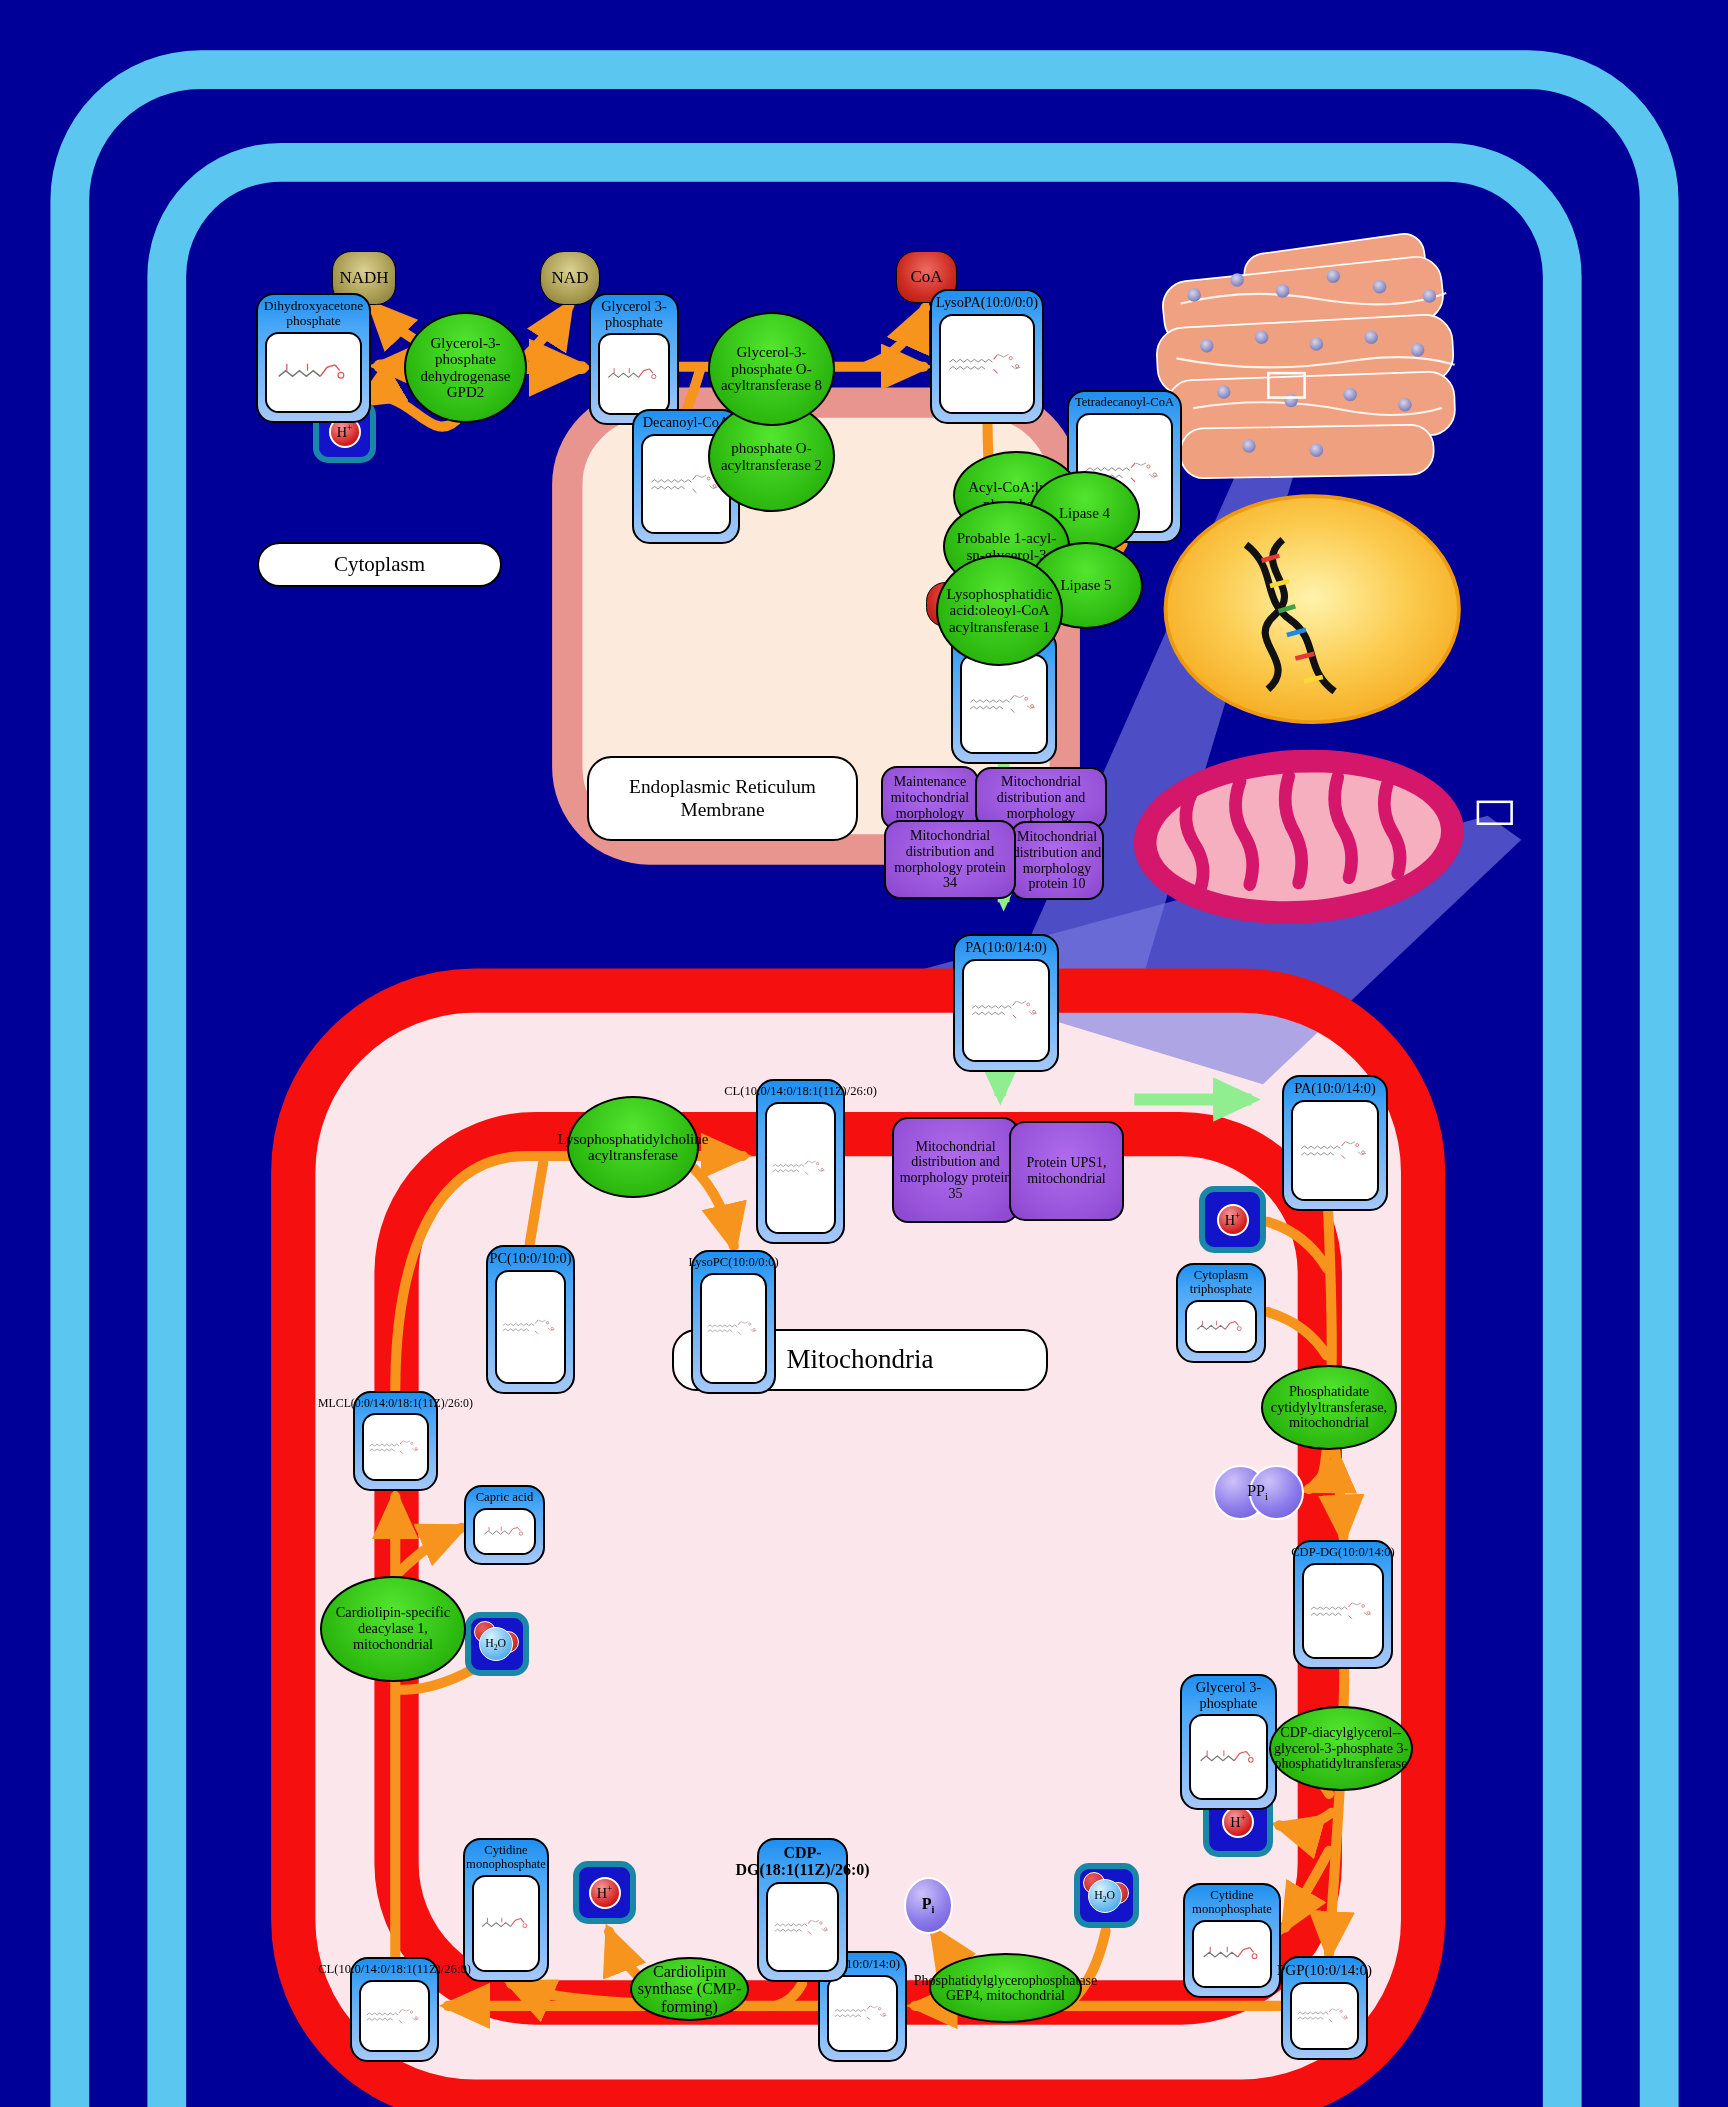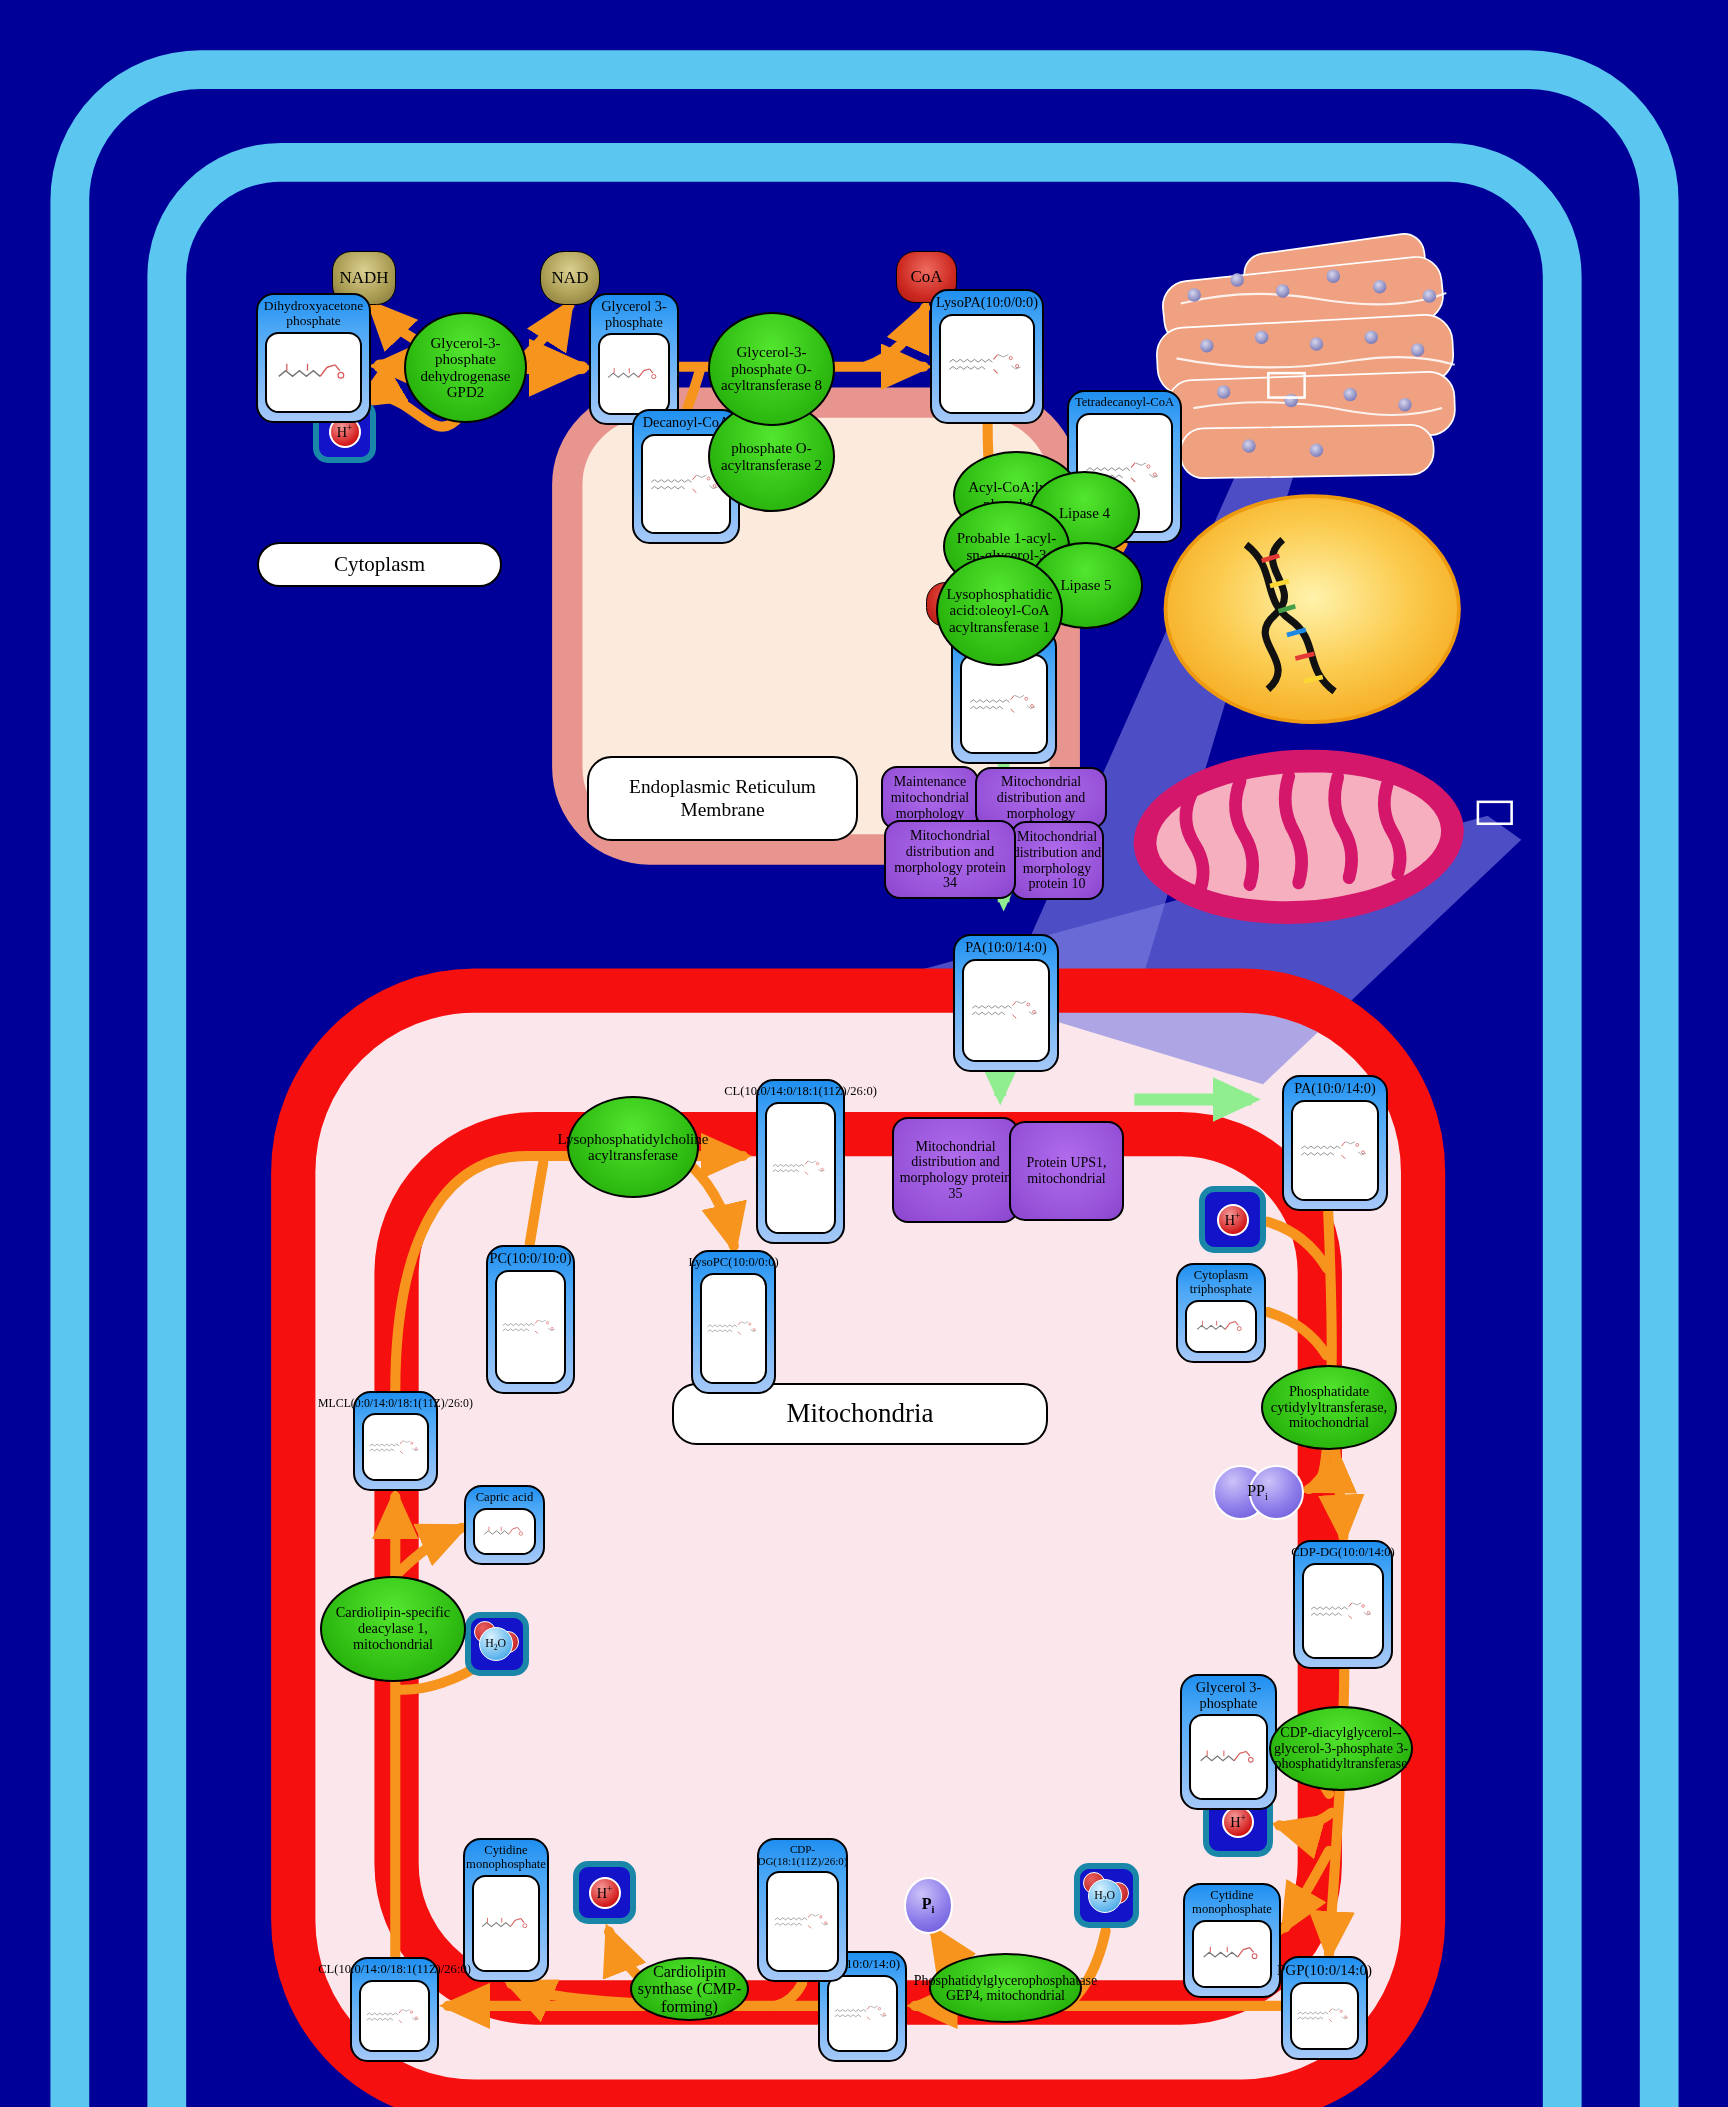--- a/index.html
+++ b/index.html
@@ -210,21 +210,21 @@
     <path d="M2690,2608 L2968,2608" marker-end="url(#mg)"></path>
   </g>
 </svg>
 
 <div class="pill" style="left:257px;top:542px;width:245px;height:45px;font-size:21px;">
       <span>Cytoplasm</span>
     </div>
 <div class="pill" style="left:587px;top:756px;width:271px;height:85px;font-size:19.4px;">
       <span>Endoplasmic Reticulum Membrane</span>
     </div>
-<div class="pill" style="left:672px;top:1383px;width:376px;height:62px;font-size:27px;">
+<div class="pill" style="left:672px;top:1329px;width:376px;height:62px;font-size:27px;">
       <span>Mitochondria</span>
     </div>
 
 <div class="cof khaki" style="left:332px;top:251px;width:64px;height:54px;">
       <span>NADH</span>
     </div>
 <div class="cof khaki" style="left:540px;top:251px;width:60px;height:54px;border-radius:24px;">
       <span>NAD</span>
     </div>
 <div class="cof red" style="left:896px;top:251px;width:61px;height:52px;">
@@ -465,21 +465,21 @@
         <span>PG(10:0/14:0)</span>
       </div>
   <div class="bodyw">
         <svg class="mol" viewBox="0 0 200 80">
           <use href="#molB"></use>
         </svg>
       </div>
     </div>
 
 <div class="metab" style="left:757px;top:1838px;width:91px;height:144px;">
-  <div class="hdr" style="font-size:11px;">
+  <div class="hdr" style="font-size:16px;font-weight:bold;">
         <span>CDP-DG(18:1(11Z)/26:0)</span>
       </div>
   <div class="bodyw">
         <svg class="mol" viewBox="0 0 200 80">
           <use href="#molB"></use>
         </svg>
       </div>
     </div>
 
 <div class="metab" style="left:463px;top:1838px;width:86px;height:144px;">

